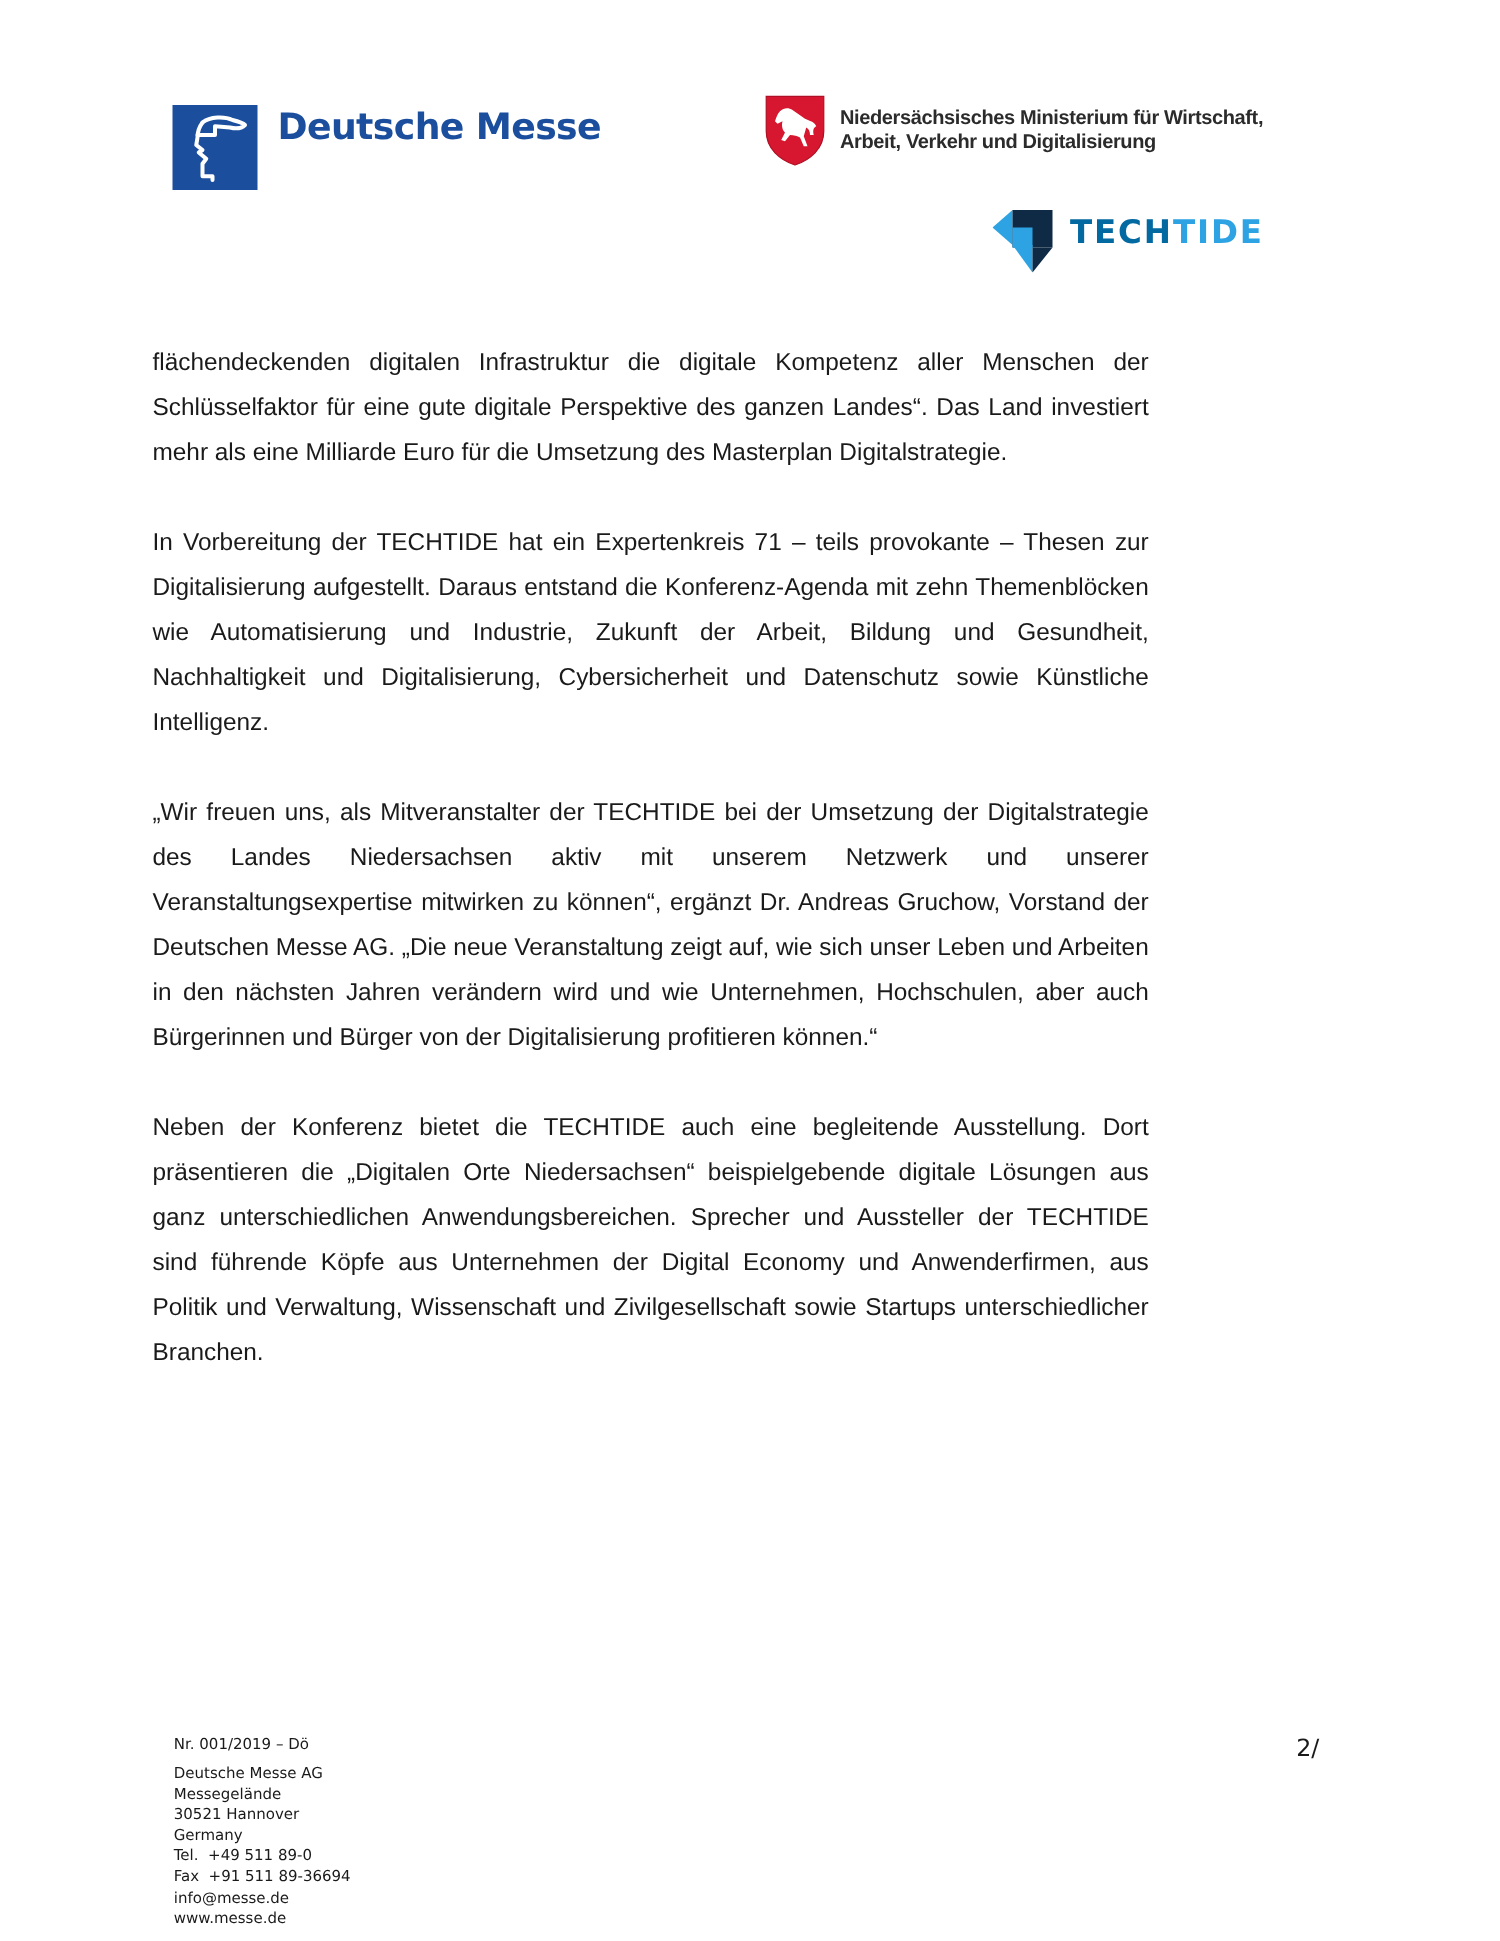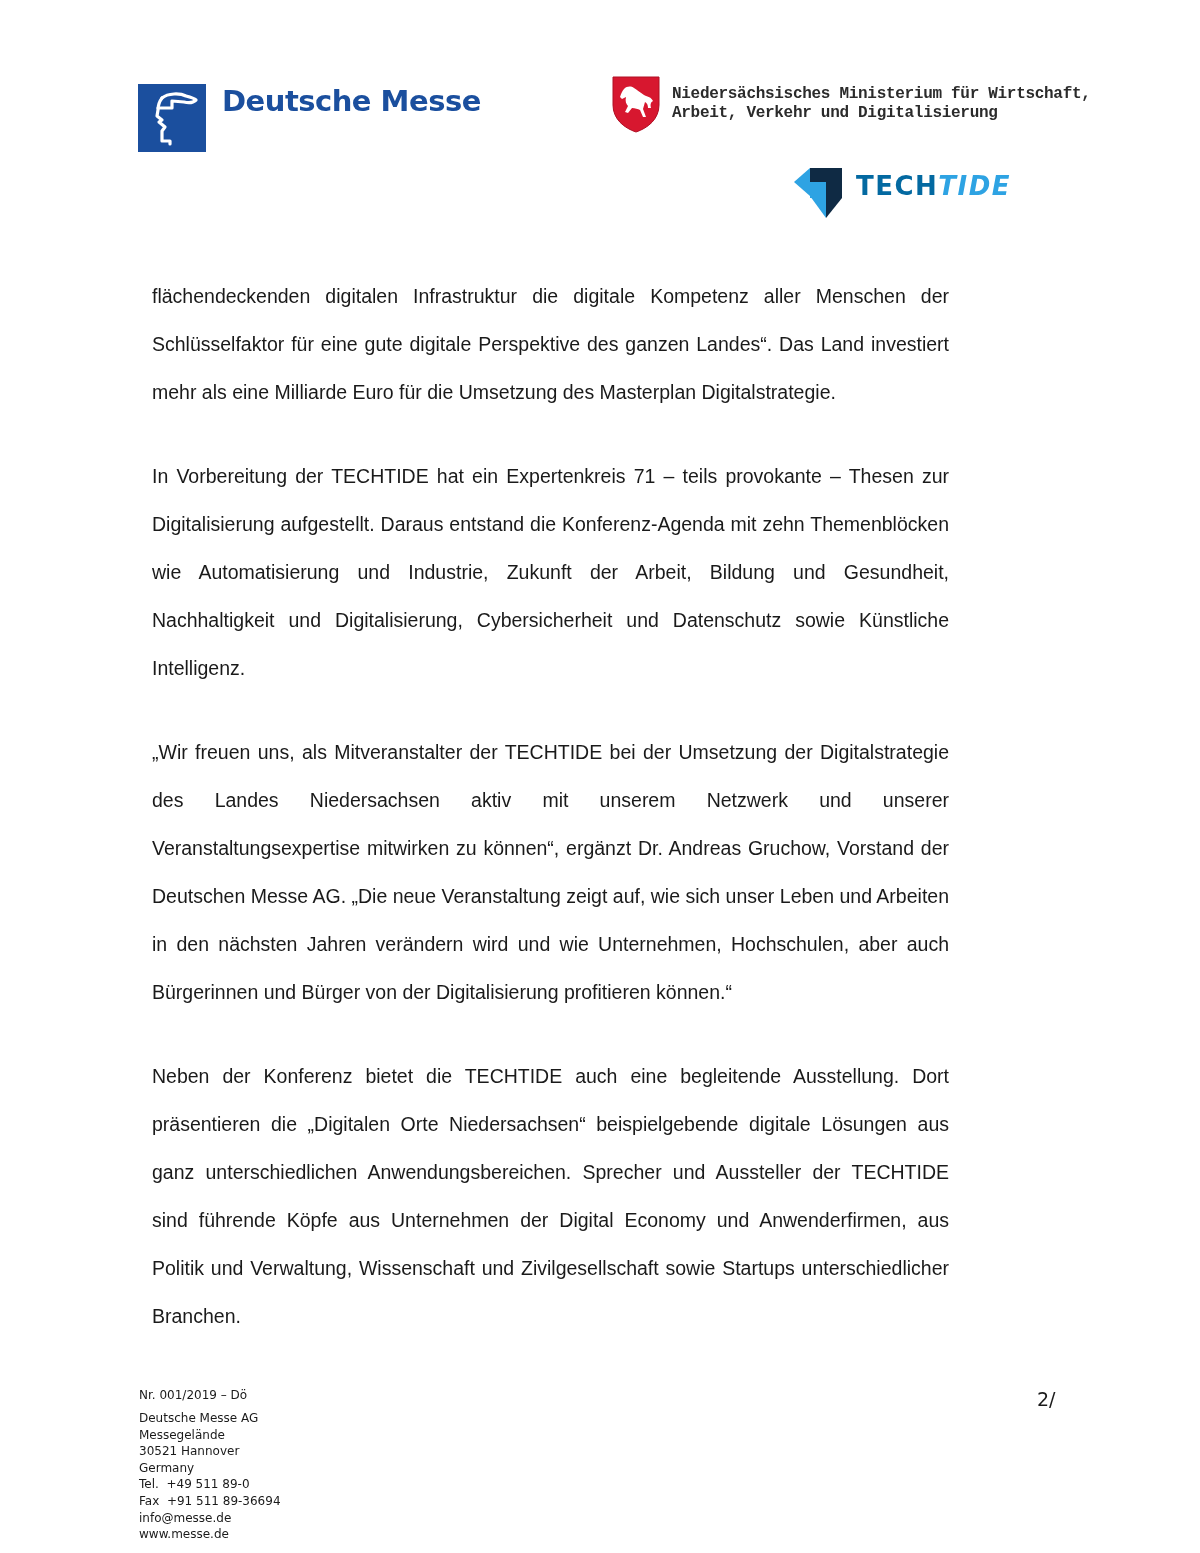--- a/index.html
+++ b/index.html
@@ -52,21 +52,21 @@
       display: flex;
       align-items: flex-start;
     }
     .min-shield {
       width: 52px;
       height: 58px;
     }
     .min-text {
       margin-left: 10px;
       margin-top: 10px;
-      font-family: Liberation Mono, monospace;
+      font-family: Liberation Sans, sans-serif;
       font-weight: bold;
       font-size: 16px;
       line-height: 19px;
       color: #2b2b2b;
       letter-spacing: -0.3px;
     }
     
     .tt-logo {
       position: absolute;
       left: 794px;
@@ -77,31 +77,31 @@
     .tt-mark { width: 52px; height: 52px; }
     .tt-text {
       margin-left: 10px;
       margin-top: -12px;
       font-family: "DejaVu Sans", sans-serif;
       font-weight: bold;
       font-size: 26px;
       letter-spacing: 1.5px;
     }
     .tt-text .tt-tech { color: #0369a1; }
-    .tt-text .tt-tide { color: #2ea3e3; font-style: italic; }
+    .tt-text .tt-tide { color: #2ea3e3; }
 
     
     .content {
       position: absolute;
-      left: 152px;
+      left: 122px;
       top: 272px;
       width: 797px;
       font-family: "Liberation Sans", sans-serif;
       font-size: 19.5px;
-      line-height: 48px;
+      line-height: 36px;
       color: #1a1a1a;
     }
     .content p {
       margin: 0 0 36px 0;
       text-align: justify;
       text-align-last: left;
     }
 
     
     .footer-ref {

